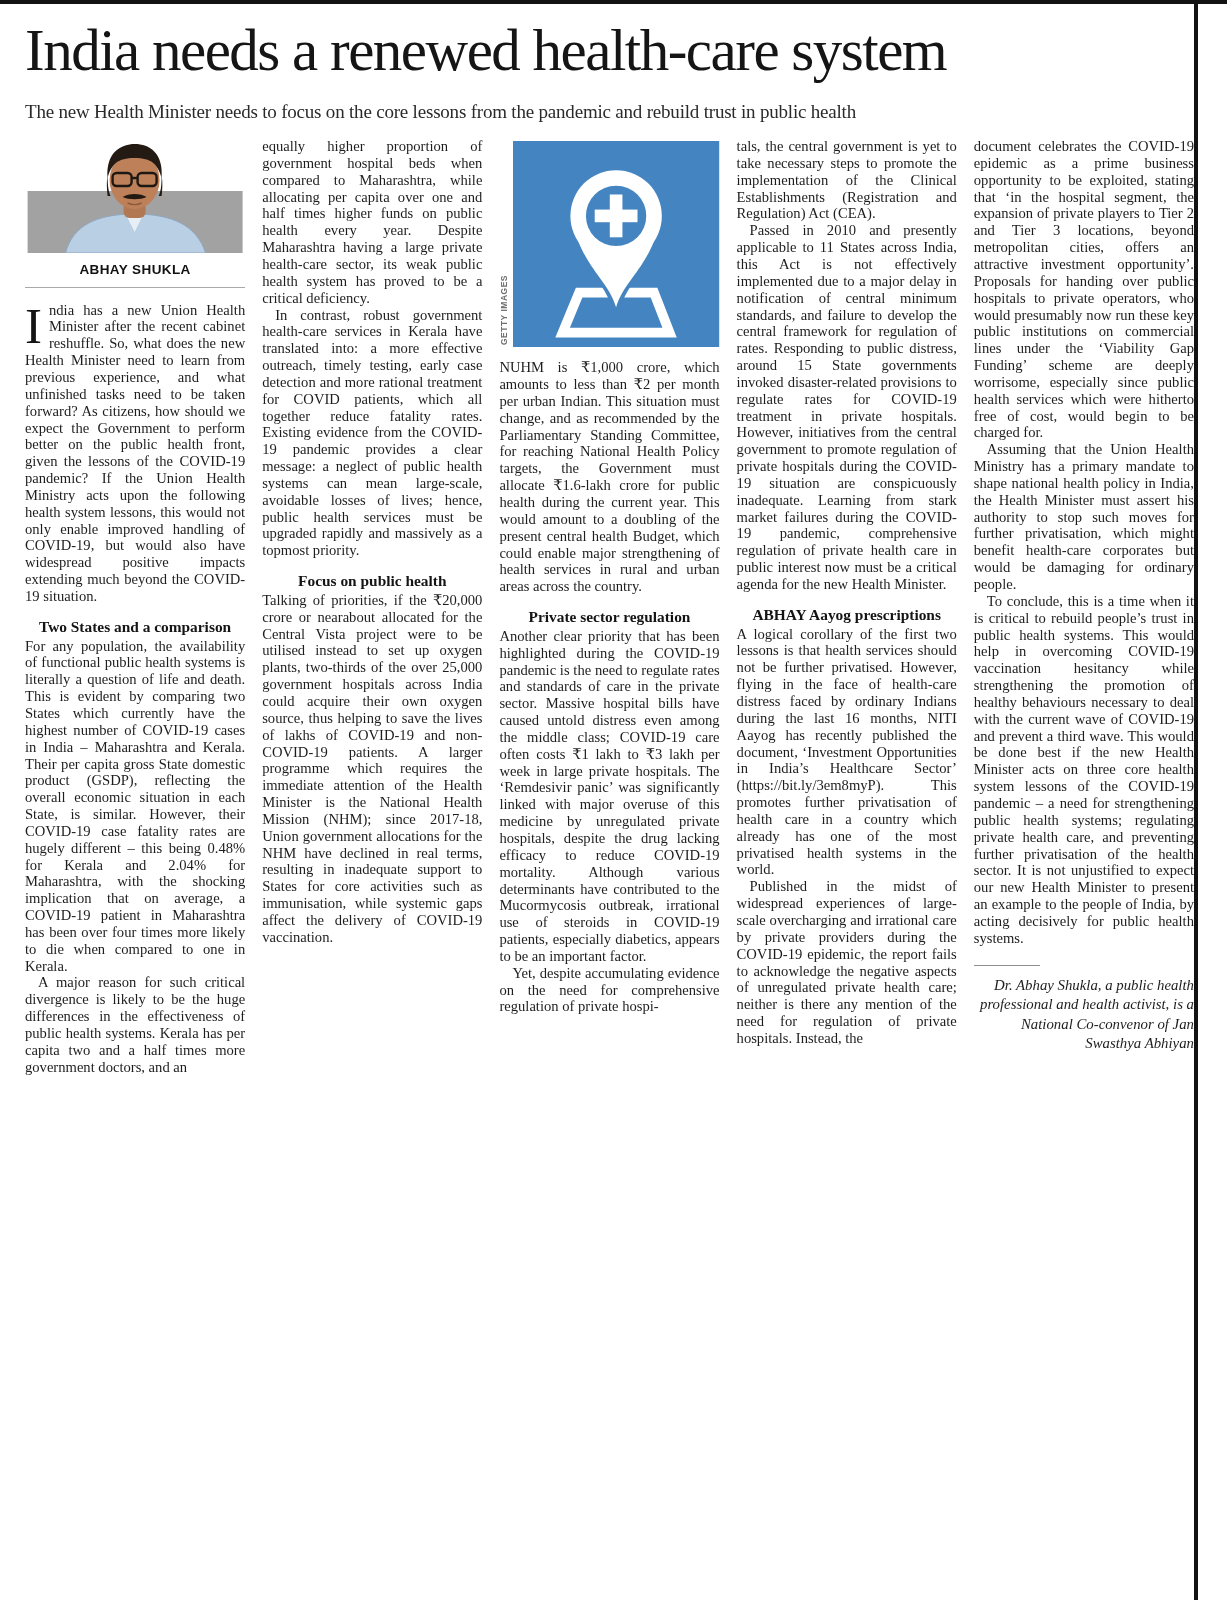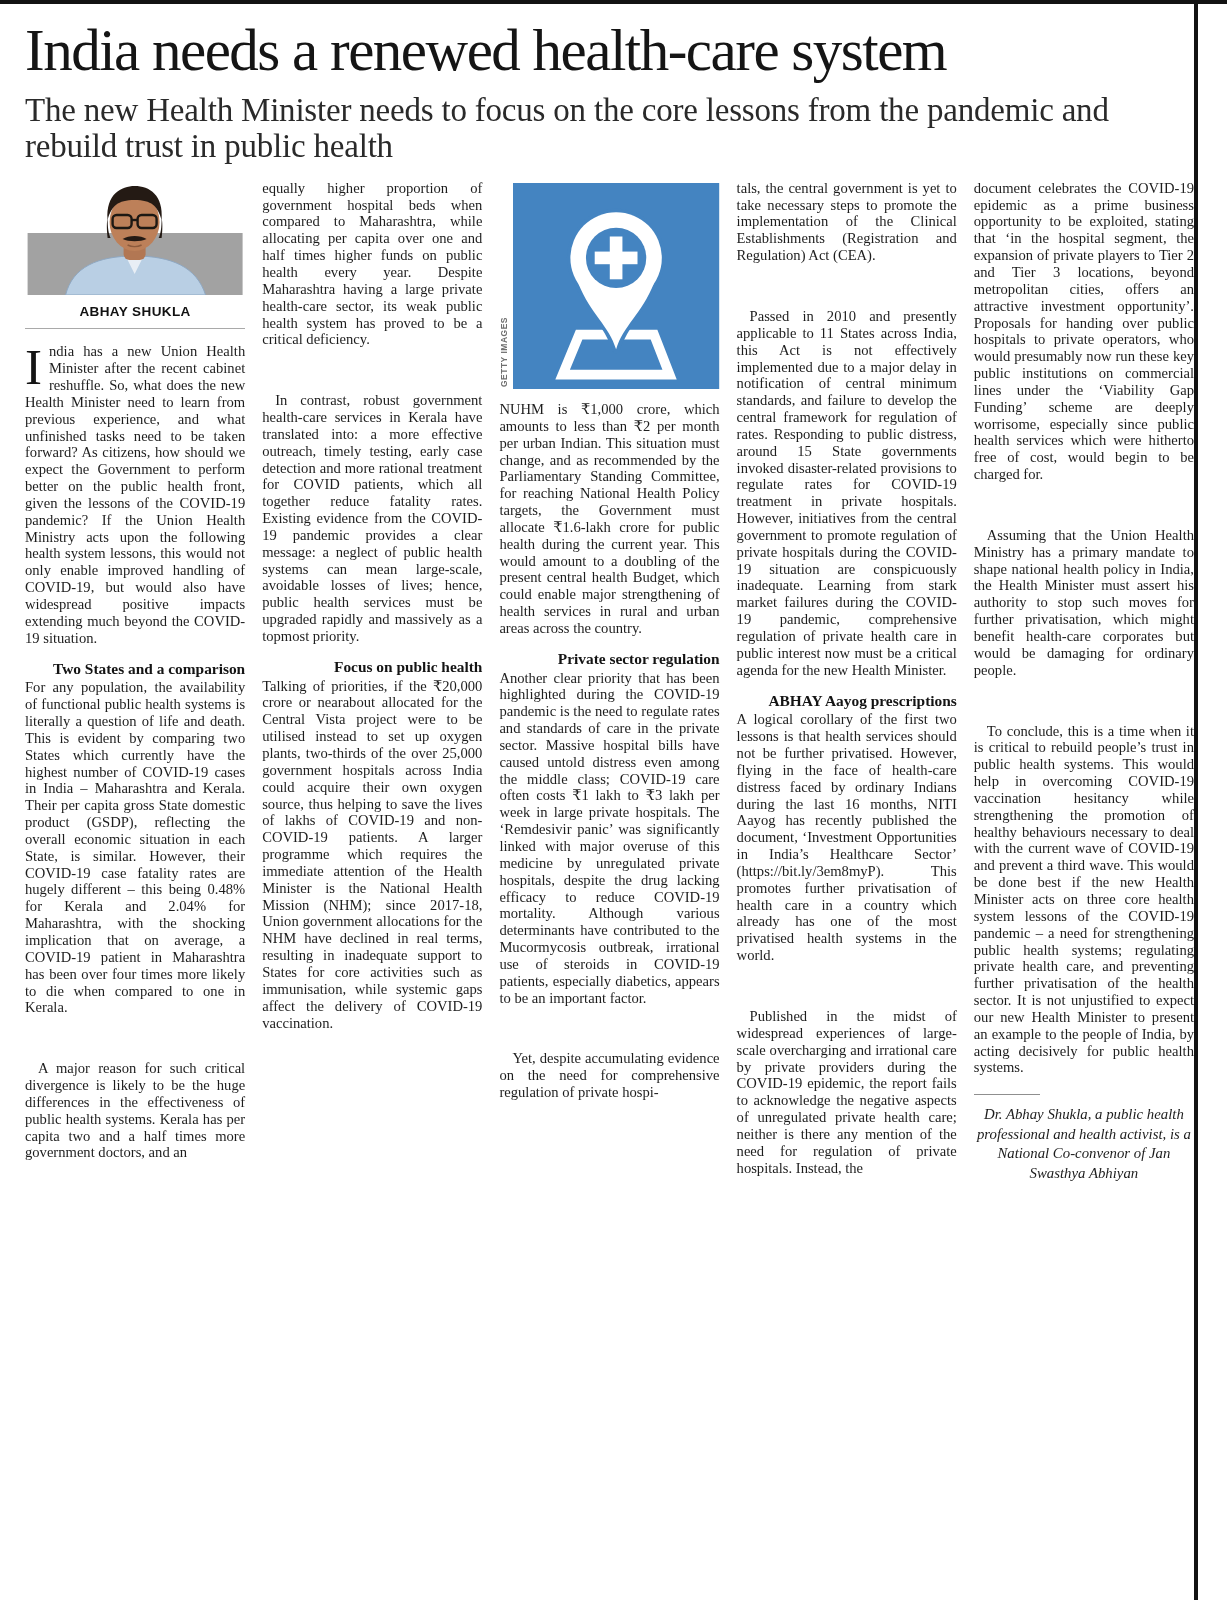--- a/index.html
+++ b/index.html
@@ -10,33 +10,33 @@
   }
   .top-rule{position:absolute;top:0;left:0;width:1227px;height:4px;background:#121212;}
   .right-rule{position:absolute;top:0;left:1194px;width:4px;height:1600px;background:#121212;}
 
   header{padding:20px 40px 0 25px;}
   h1.headline{
     margin:0;font-weight:400;font-size:59px;line-height:1.02;letter-spacing:-1.5px;
     color:#151515;font-family:"Liberation Serif","DejaVu Serif",serif;
   }
   h2.subtitle{
-    margin:12px 0 0 0;font-weight:400;font-size:33px;line-height:1.1;color:#2a2a2a;
+    margin:22px 0 0 0;font-weight:400;font-size:19px;line-height:1.1;color:#2a2a2a;
     letter-spacing:-0.2px;
   }
 
   .columns{
     display:grid;grid-template-columns:repeat(5,1fr);column-gap:17px;
     padding:15px 33px 0 25px;
   }
   .col{font-size:14.6px;line-height:1.155;text-align:justify;}
   .col-content p{margin:0;hyphens:none;}
-  .col-content p.indent{text-indent:13px;margin-top:44px;}
+  .col-content p.indent{text-indent:13px;}
   h3.section{
-    font-size:15.4px;font-weight:700;margin:13px 0 2px 0;text-align:right;color:#141414;
+    font-size:15.4px;font-weight:700;margin:13px 0 2px 0;text-align:center;color:#141414;
   }
   .dropcap{
     float:left;font-size:51px;line-height:0.8;padding:4px 7px 0 0;color:#141414;
   }
 
   
   .author-figure{
     position:relative;height:113px;margin:2px 0 0 0;background:#ffffff;overflow:hidden;
   }
   .byline{
@@ -50,21 +50,21 @@
   .lead-graphic svg{display:block;width:100%;height:auto;}
   .credit{
     position:absolute;left:1px;bottom:2px;
     writing-mode:vertical-rl;transform:rotate(180deg);
     font-family:"Liberation Sans","DejaVu Sans",sans-serif;
     font-size:8.5px;font-weight:700;letter-spacing:0.5px;color:#6f6f6f;white-space:nowrap;
   }
 
   
   hr.bio-rule{width:66px;border:none;border-top:1px solid #8f8f8f;margin:18px 0 10px 0;}
-  p.bio{font-style:italic;font-size:14.8px;line-height:1.32;text-align:center;}
+  p.bio{font-style:italic;font-size:14.8px;line-height:1.32;text-align:right;}
 </style>
 </head>
 <body>
 
 <div>
   <div class="top-rule"></div>
   <div class="right-rule"></div>
 
   <header>
     <h1 class="headline">India needs a renewed health-care system</h1>

